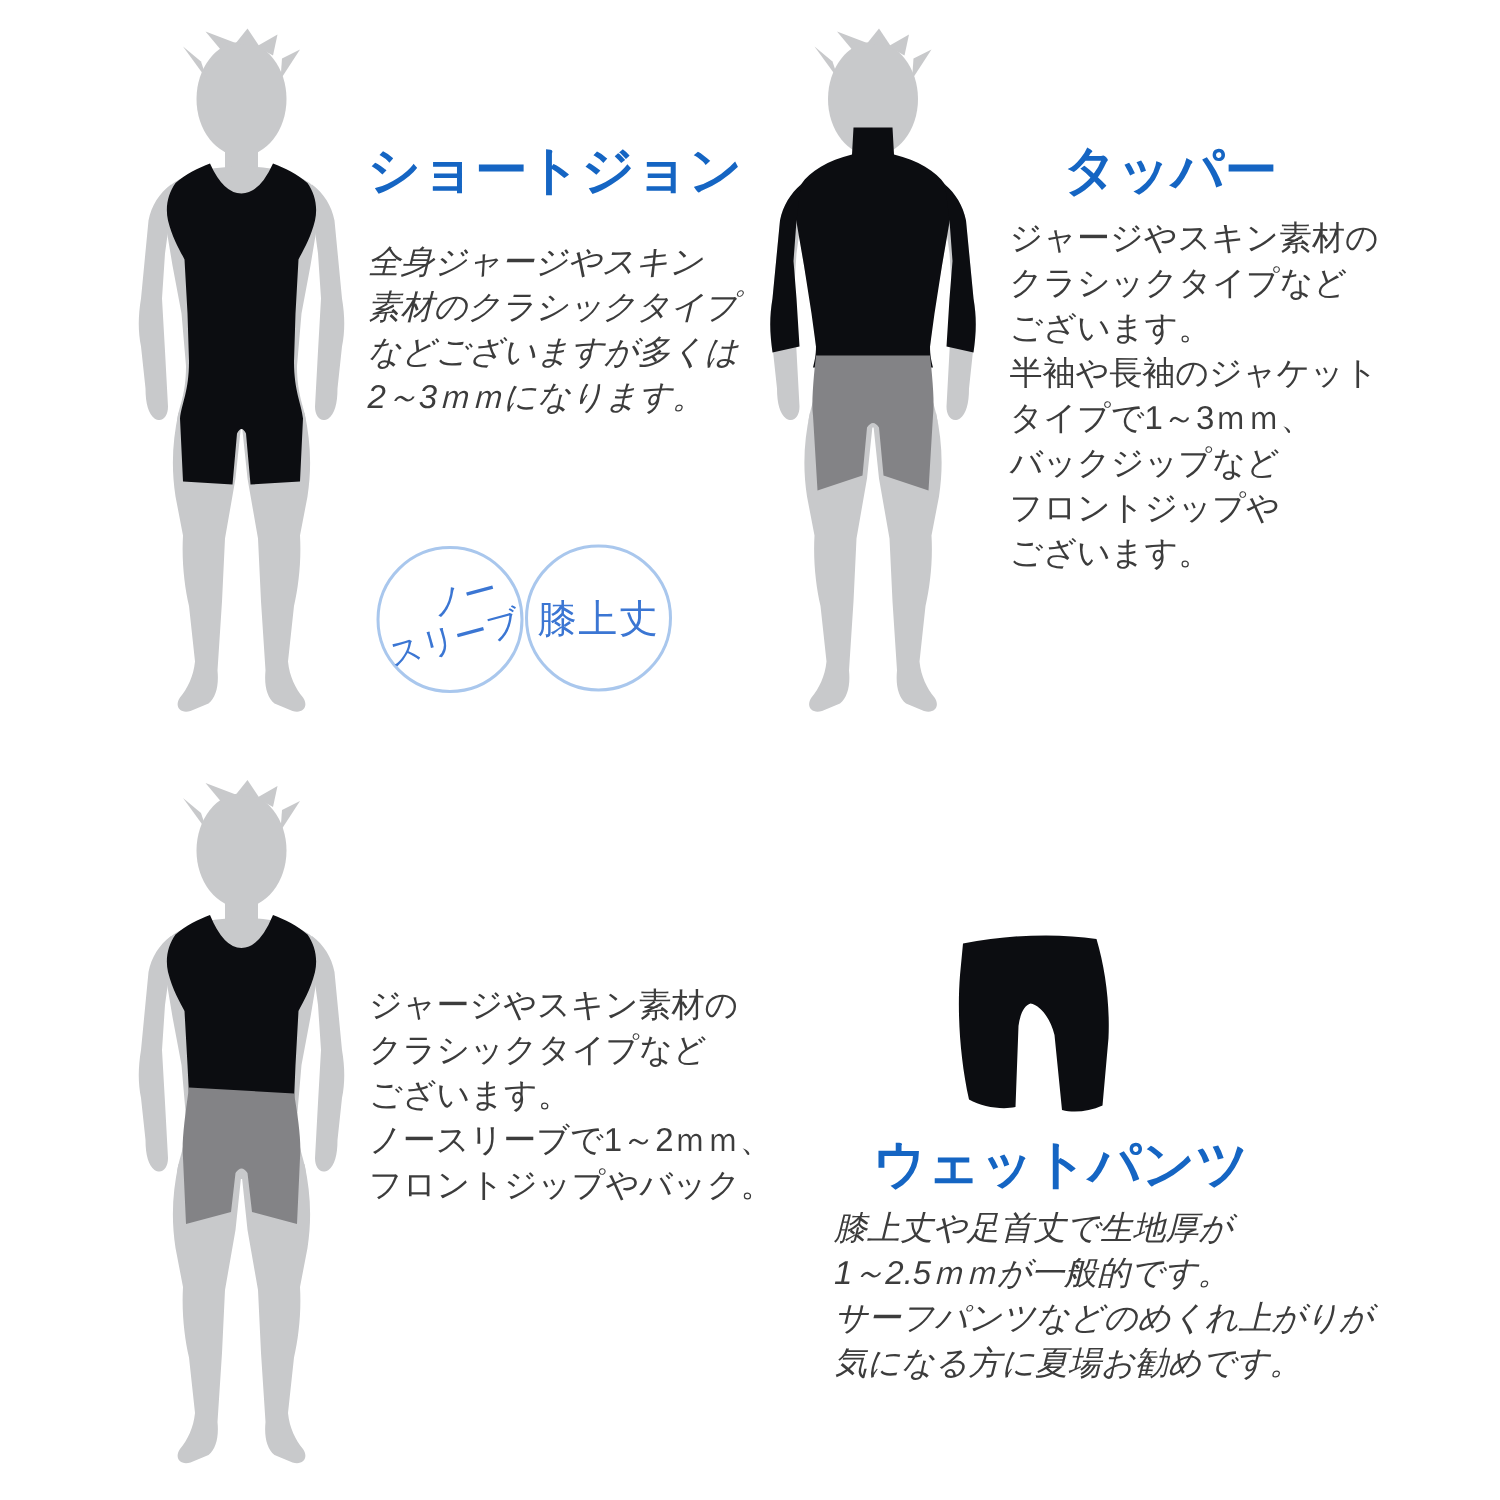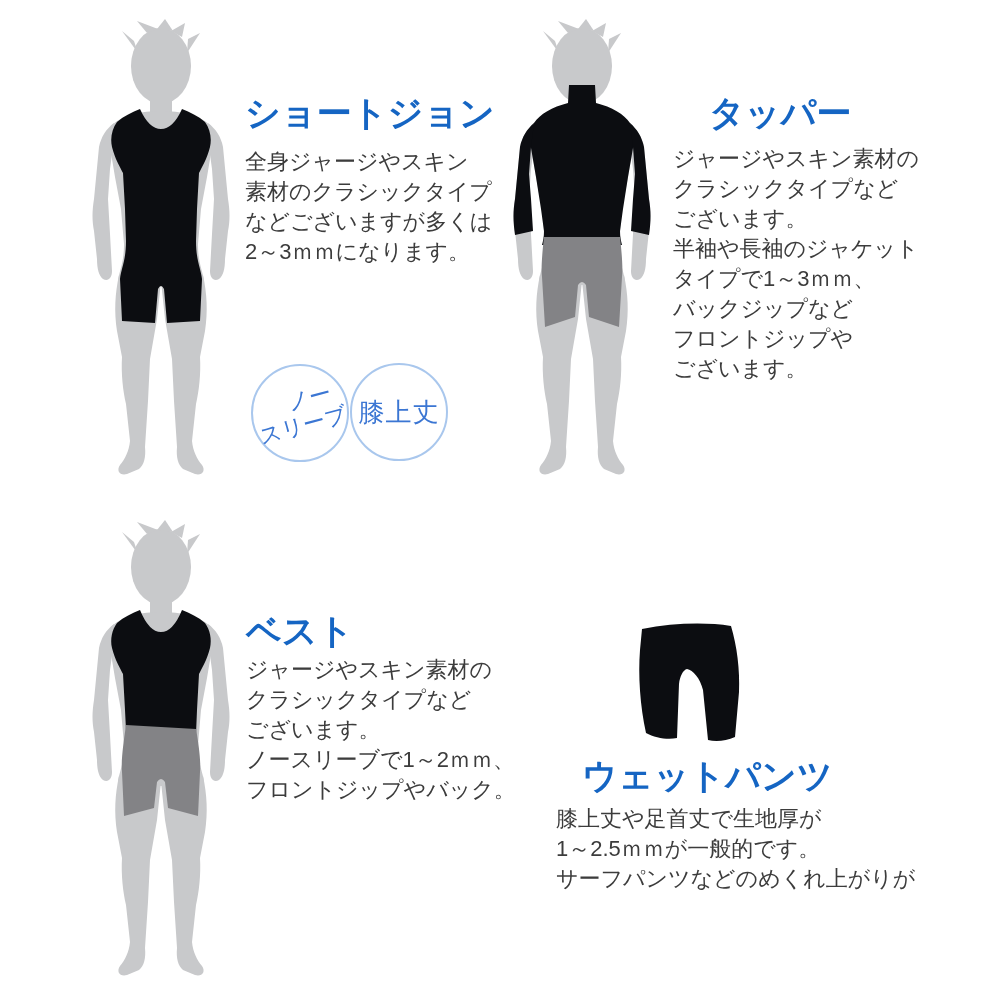--- a/index.html
+++ b/index.html
@@ -18,24 +18,24 @@
   #pants{left:633px;top:620px;}
   .cg{fill:var(--body-gray);}
   .ck{fill:var(--suit-black);}
   .cs{fill:var(--shorts-gray);}
   .title{position:absolute;font-size:35px;font-weight:bold;color:var(--blue);white-space:nowrap;letter-spacing:0px;}
   #t1{left:245px;top:90px;}
   #t2{left:673px;top:90px;margin-left:36px;}
   #t3{left:246px;top:608px;}
   #t4{left:556px;top:753px;margin-left:26px;}
   .desc{position:absolute;font-size:22px;line-height:30px;color:var(--text);white-space:nowrap;}
-  #d1{left:245px;top:147px;}
+  #d1{left:245px;top:160px;font-style:italic;}
   #d2{left:673px;top:144px;}
   #d3{left:246px;top:655px;}
-  #d4{left:556px;top:804px;}
+  #d4{left:556px;top:804px;font-style:italic;}
   .badge{
     position:absolute;width:94px;height:94px;border:2px solid var(--badge-border);
     border-radius:50%;background:#fff;display:flex;align-items:center;justify-content:center;
     color:var(--badge-text);
   }
   #badge1{left:251px;top:364px;}
   #badge2{left:350px;top:363px;}
   .badge-rot{transform:rotate(-15deg);font-size:22px;line-height:25px;text-align:center;}
   .badge-rot .shift{margin-left:26px;}
   .badge-plain{font-size:26px;font-weight:500;letter-spacing:1px;}
@@ -114,32 +114,32 @@
     <div>タイプで1～3ｍｍ、</div>
     <div>バックジップなど</div>
     <div>フロントジップや</div>
     <div>ございます。</div>
   </div>
 
   <svg class="fig" id="fig3" viewBox="0 0 200 460" width="200" height="462">
     <use href="#body-base"></use>
       <use href="#suit-vest"></use>
   </svg>
-  <div class="title" id="t3">ベスト</div>
   <div class="desc" id="d3">
     <div>ジャージやスキン素材の</div>
     <div>クラシックタイプなど</div>
     <div>ございます。</div>
     <div>ノースリーブで1～2ｍｍ、</div>
     <div>フロントジップやバック。</div>
   </div>
 
   <svg class="fig" id="pants" viewBox="0 0 115 130" width="115" height="130">
     <path class="ck" d="M9,9 C40,3 72,2 98,6 C104,26 107,50 106,72 L102,117 C93,121 83,122 75,120 L70,70 C67,58 60,50 54,49 C50,50 47,56 46,64 L44,118 C35,120 22,118 13,113 C7,86 5,55 7,30 Z"></path>
   </svg>
   <div class="title" id="t4">ウェットパンツ</div>
   <div class="desc" id="d4">
     <div>膝上丈や足首丈で生地厚が</div>
     <div>1～2.5ｍｍが一般的です。</div>
     <div>サーフパンツなどのめくれ上がりが</div>
+    <div>気になる方に夏場お勧めです。</div>
   </div>
 
 </div>
 
 </body></html>

